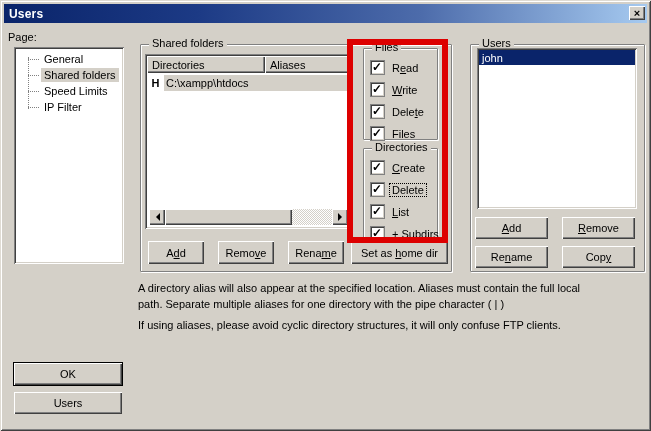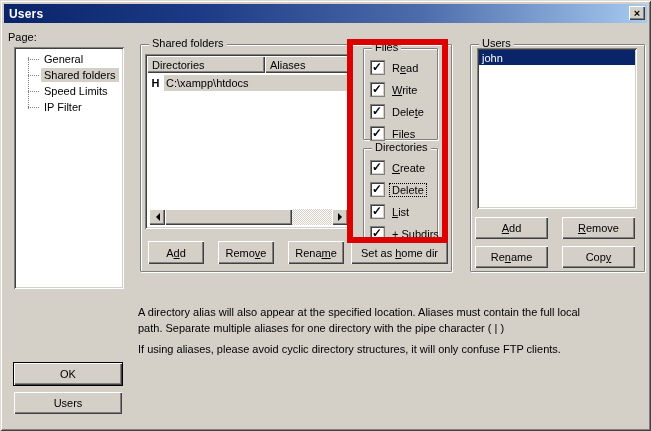--- a/index.html
+++ b/index.html
@@ -61,40 +61,40 @@
   .cb { width:13px; height:13px; background:#fff; margin-right:6px; position:relative; flex:none;
     box-shadow: inset 1px 1px 0 #404040, inset -1px -1px 0 #d4d0c8,
                 0 0 0 1px #808080; }
   .cb.checked::after { content:"✓"; position:absolute; left:1px; top:-1px;
     font-size:12px; font-weight:bold; color:#000; }
   .cb-label { padding:0 2px; white-space:nowrap; }
   .cb-label.focused { outline:1px dotted #000; }
   
   .list-row { height:15px; display:flex; align-items:center; padding-left:3px; }
   .list-row.selected { background:#0a246a; color:#fff; }
-  .notes { position:absolute; line-height:16px;margin-top:24px; }
+  .notes { position:absolute; line-height:16px; }
   .notes .gap { height:5px; }
   .red-annotation { position:absolute; border:6px solid #dd0000; box-sizing:border-box;
     pointer-events:none; z-index:50; }
   u { text-underline-offset:1px; }
 </style>
 </head>
 <body>
 
 <div class="dialog">
 
   <div class="titlebar">
     <span class="title-text">Users</span>
   </div>
   <div class="btn close-btn">
     <span>×</span>
   </div>
 
   <div class="label" style="left:8px;top:31px;">Page:</div>
-  <div class="tree sunken" style="left:14px;top:47px;width:110px;height:242px;">
+  <div class="tree sunken" style="left:14px;top:47px;width:110px;height:217px;">
     <div class="tree-line"></div>
     <div class="tree-row">
       <span class="tree-stub"></span>
       <span class="tree-label">General</span>
     </div>
     <div class="tree-row">
       <span class="tree-stub"></span>
       <span class="tree-label selected">Shared folders</span>
     </div>
     <div class="tree-row">

